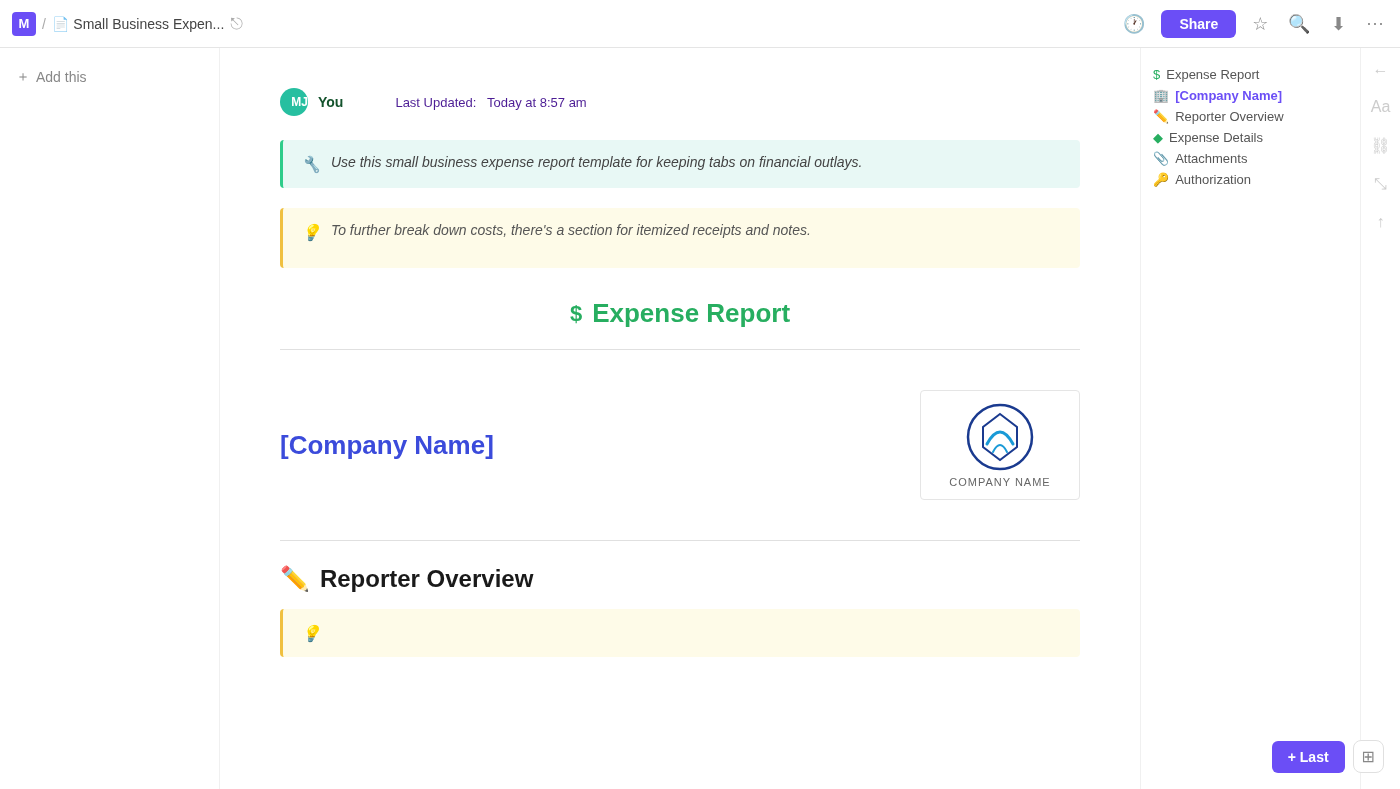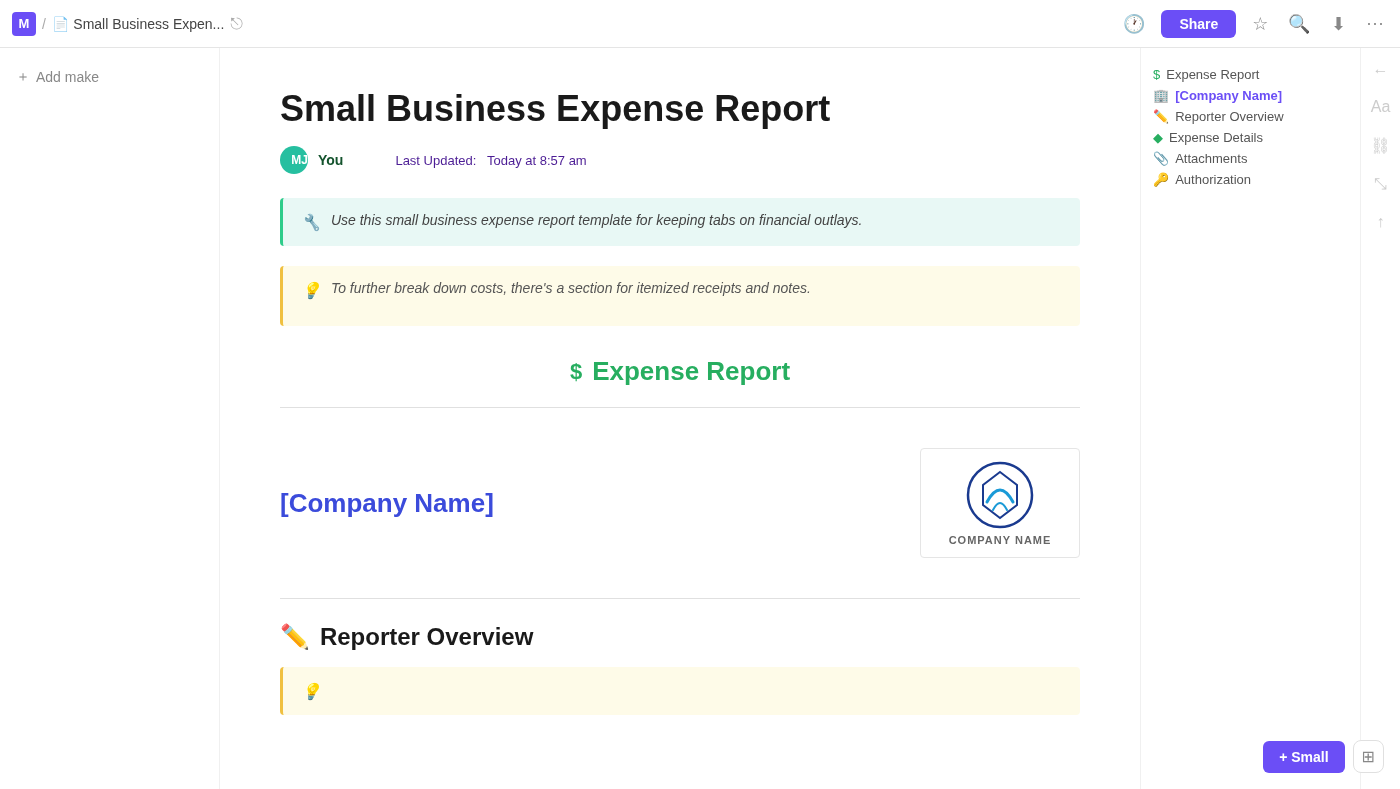--- a/index.html
+++ b/index.html
@@ -109,21 +109,21 @@
     }
     .company-name-text {
       font-size: 26px; font-weight: 700; color: #3b4bdb;
     }
     .company-logo-box {
       width: 160px; height: 110px; border: 1px solid #e5e5e5;
       display: flex; align-items: center; justify-content: center; flex-direction: column;
       border-radius: 4px;
     }
     .company-logo-svg { margin-bottom: 4px; }
-    .company-logo-label { font-size: 11px; color: #666; letter-spacing: 1px; font-weight: 700; }
+    .company-logo-label { font-size: 11px; color: #666; letter-spacing: 1px; font-weight: 400; }
 
     
     .reporter-heading {
       display: flex; align-items: center; gap: 10px;
       font-size: 24px; font-weight: 700; color: #1a1a1a; margin: 24px 0 16px;
     }
     .right-edge-tools {
       display: flex; flex-direction: column; align-items: center; gap: 20px;
       padding: 12px 6px; border-left: 1px solid #f0f0f0; width: 40px; flex-shrink: 0;
       color: #bbb; font-size: 16px;
@@ -166,27 +166,26 @@
     <button class="topbar-icon-btn">⬇</button>
     <button class="topbar-icon-btn">···</button>
   </div>
 </div>
 
 <div class="main-layout">
 
   <div class="left-sidebar">
     <button class="add-page-btn">
       <span>＋</span>
-      <span>Add make</span>
+      <span>Add this</span>
     </button>
   </div>
 
   <div class="content-area">
 
-    <h1 class="page-title">Small Business Expense Report</h1>
 
     <div class="author-row">
       <div class="author-avatar">
         <span>MJ</span>
       </div>
       <span class="author-name">You</span>
       <span class="author-meta">
         <span>Last Updated:</span>
         &nbsp;
         <span>Today at 8:57 am</span>
@@ -272,15 +271,15 @@
     <span class="tool-icon">←</span>
     <span class="tool-icon">Aa</span>
     <span class="tool-icon">⛓</span>
     <span class="tool-icon">⤡</span>
     <span class="tool-icon">↑</span>
   </div>
 
 </div>
 
 <div class="bottom-right">
-  <button class="task-btn">+ Small</button>
+  <button class="task-btn">+ Last</button>
   <button class="grid-btn">⊞</button>
 </div>
 
 </body></html>

